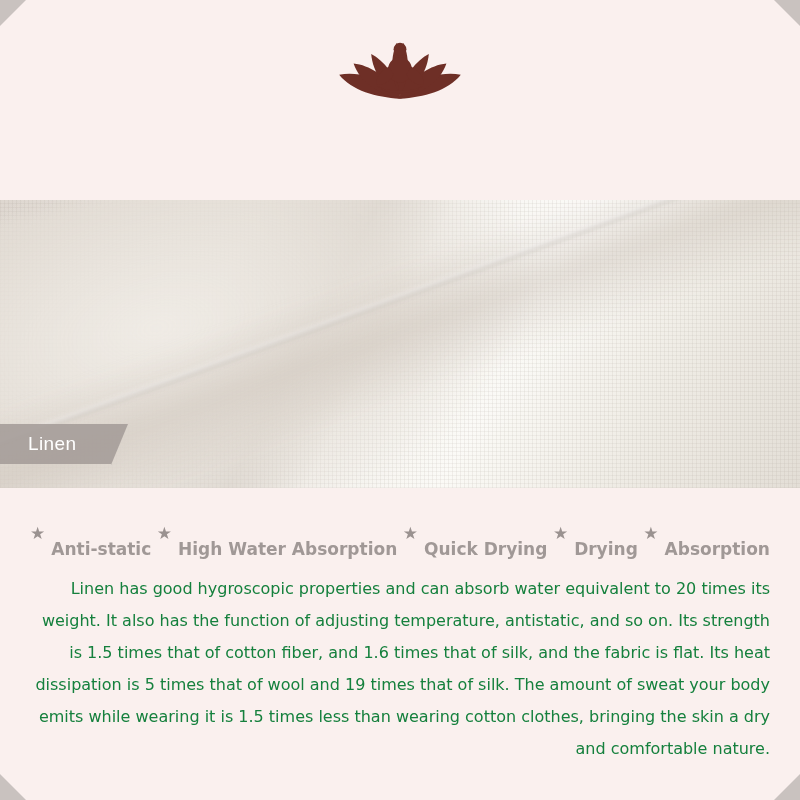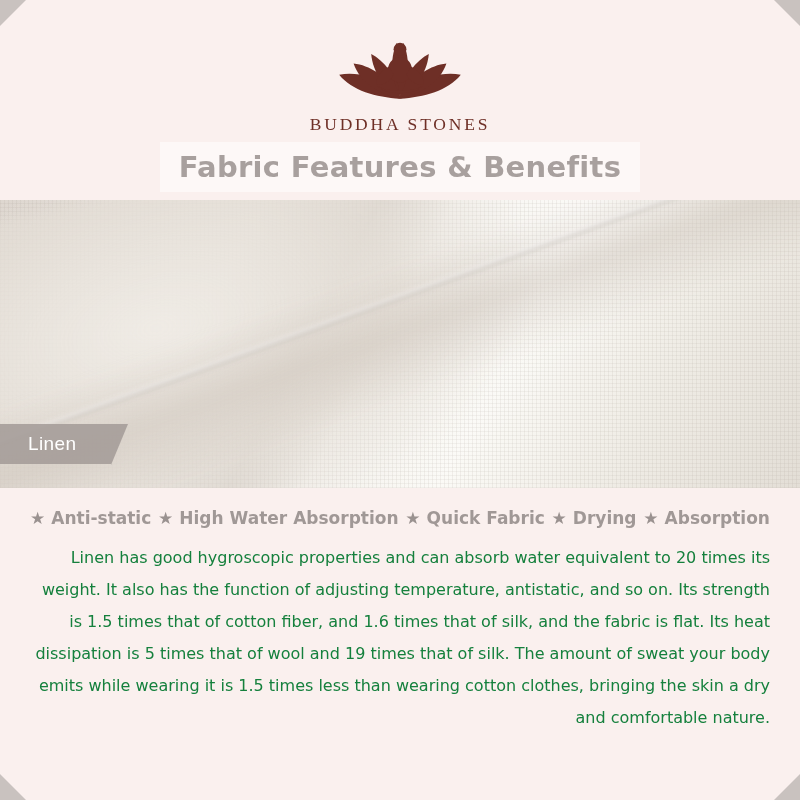--- a/index.html
+++ b/index.html
@@ -155,20 +155,21 @@
     align-items: center;
     gap: 6px;
   }
   .star { color: #9a9290; font-size: 17px; line-height: 1; }
   .feature-label {
     font-family: "DejaVu Sans", sans-serif;
     font-weight: bold;
     font-size: 17px;
     color: #a09896;
     white-space: nowrap;
+    margin-top: 31px;
   }
 
   
   .description {
     font-family: "DejaVu Sans", sans-serif;
     font-size: 16px;
     line-height: 32px;
     color: #15803d;
     padding: 4px 0 0 0;
     text-align: right;
@@ -203,26 +204,22 @@
           <circle cx="100" cy="34" r="8"></circle>
 
           <path d="M100 44 C92 44 86 50 85 58 C84 66 88 74 100 76 C112 74 116 66 115 58 C114 50 108 44 100 44 Z"></path>
 
           <path d="M86 56 C76 60 70 70 70 78 C78 80 88 74 92 66 Z"></path>
           <path d="M114 56 C124 60 130 70 130 78 C122 80 112 74 108 66 Z"></path>
 
           <path d="M72 80 C82 88 118 88 128 80 C120 92 80 92 72 80 Z"></path>
         </g>
       </svg>
-      <div class="brand-name">BUDDHA STONES</div>
     </div>
 
-    <div class="title-band">
-      <div class="title-text">Fabric Features &amp; Benefits</div>
-    </div>
   </div>
 
   <div class="photo">
     <div class="fabric"></div>
     <div class="fabric-weave"></div>
     <div class="fabric-soft"></div>
     <div class="fabric-diag"></div>
     <div class="fabric-edge"></div>
     <div class="photo-label">Linen</div>
   </div>
@@ -233,21 +230,21 @@
       <div class="feature">
         <span class="star">★</span>
         <span class="feature-label">Anti-static</span>
       </div>
       <div class="feature">
         <span class="star">★</span>
         <span class="feature-label">High Water Absorption</span>
       </div>
       <div class="feature">
         <span class="star">★</span>
-        <span class="feature-label">Quick Fabric</span>
+        <span class="feature-label">Quick Drying</span>
       </div>
       <div class="feature">
         <span class="star">★</span>
         <span class="feature-label">Drying</span>
       </div>
       <div class="feature">
         <span class="star">★</span>
         <span class="feature-label">Absorption</span>
       </div>
     </div>

